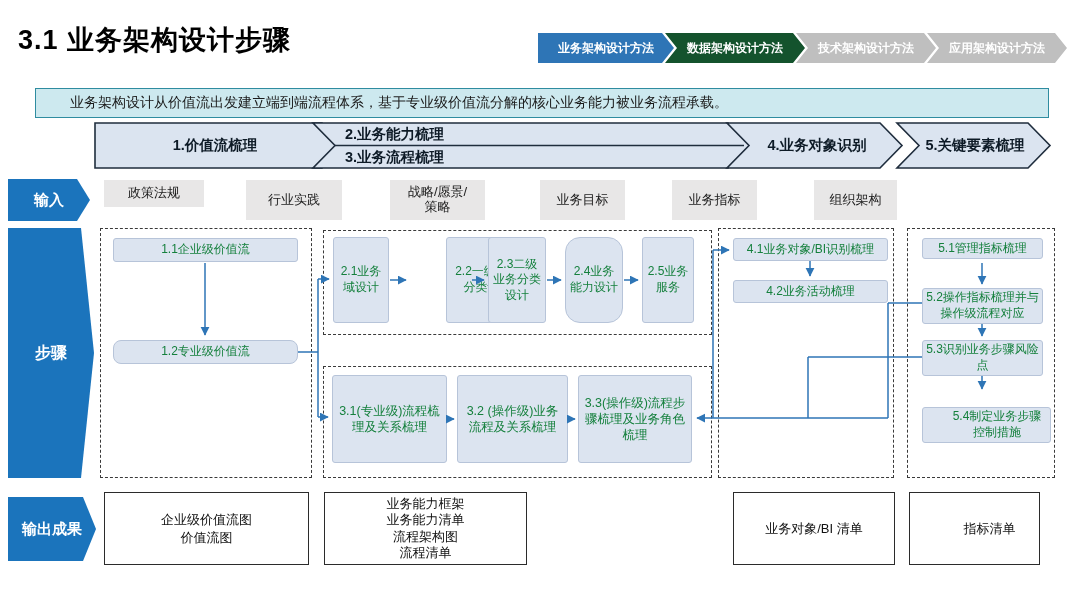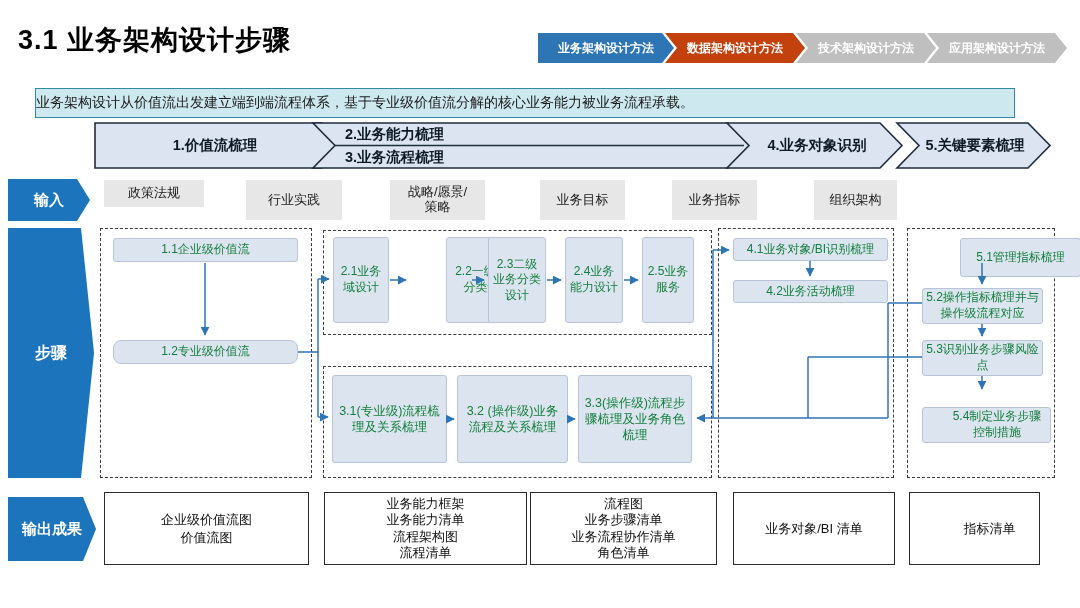--- a/index.html
+++ b/index.html
@@ -5,21 +5,21 @@
   html,body{margin:0;padding:0;background:#fff;}
   .page{position:relative;width:1080px;height:608px;background:#fff;overflow:hidden;
         font-family:"Liberation Sans","DejaVu Sans",sans-serif;color:#111;}
   .abs{position:absolute;}
   .title{font-size:27px;font-weight:bold;color:#000;letter-spacing:1px;}
   .crumb{height:30px;display:flex;align-items:center;justify-content:center;
          color:#fff;font-size:12px;font-weight:bold;white-space:nowrap;}
   .crumb.notch{clip-path:polygon(0 0,calc(100% - 12px) 0,100% 50%,calc(100% - 12px) 100%,0 100%,12px 50%);}
   .crumb.first{clip-path:polygon(0 0,calc(100% - 12px) 0,100% 50%,calc(100% - 12px) 100%,0 100%);}
   .banner{background:#cde9ef;border:1px solid #2f8ca0;font-size:14px;color:#1a1a1a;
-          display:flex;align-items:center;}
+          display:flex;align-items:center;padding-left:34px;}
   .phlabel{font-size:14.5px;font-weight:bold;color:#0d1a26;display:flex;align-items:center;white-space:nowrap;}
   .phlabel.center{justify-content:center;}
   .sideArrow{background:#1b74bc;color:#fff;font-weight:bold;display:flex;align-items:center;justify-content:center;
              clip-path:polygon(0 0,calc(100% - 13px) 0,100% 50%,calc(100% - 13px) 100%,0 100%);}
   .ibox{background:#e8e7e7;display:flex;align-items:center;justify-content:center;text-align:center;
         font-size:13px;line-height:1.15;white-space:pre-line;color:#1a1a1a;}
   .dash{border:1.5px dashed #3a3a3a;}
   .sbox{background:#dce4f0;border:1px solid #b7c4d9;border-radius:3px;color:#15803d;
         display:flex;align-items:center;justify-content:center;text-align:center;
         font-size:12px;line-height:1.3;padding:1px 3px;box-sizing:border-box;}
@@ -29,21 +29,21 @@
 </style>
 </head>
 <body>
 
 <div class="page">
 
   <div class="abs title" style="left:18px;top:22px;">3.1 业务架构设计步骤</div>
 
   <div class="abs" style="left:538px;top:33px;display:flex;">
     <div class="crumb first" style="width:136px;background:#2e75b6;z-index:4;">业务架构设计方法</div>
-    <div class="crumb notch" style="width:140px;background:#c2410c;margin-left:-9px;z-index:3;">数据架构设计方法</div>
+    <div class="crumb notch" style="width:140px;background:#14532d;margin-left:-9px;z-index:3;">数据架构设计方法</div>
     <div class="crumb notch" style="width:140px;background:#bfbfbf;margin-left:-9px;z-index:1;">技术架构设计方法</div>
     <div class="crumb notch" style="width:140px;background:#bfbfbf;margin-left:-9px;z-index:2;">应用架构设计方法</div>
   </div>
 
   <div class="abs banner" style="left:35px;top:88px;width:978px;height:28px;">
     <span>业务架构设计从价值流出发建立端到端流程体系，基于专业级价值流分解的核心业务能力被业务流程承载。</span>
   </div>
 
   <svg width="1080" height="608">
     <g fill="#dbe4f0" stroke="#1f2d3d" stroke-width="1.6">
@@ -78,45 +78,41 @@
   <div class="abs dash" style="left:323px;top:366px;width:387px;height:110px;"></div>
   <div class="abs dash" style="left:718px;top:228px;width:174px;height:248px;"></div>
   <div class="abs dash" style="left:907px;top:228px;width:146px;height:248px;"></div>
 
   <div class="abs sbox" style="left:113px;top:238px;width:185px;height:24px;">1.1企业级价值流</div>
   <div class="abs sbox" style="left:113px;top:340px;width:185px;height:24px;border-radius:8px;">1.2专业级价值流</div>
 
   <div class="abs sbox" style="left:333px;top:237px;width:56px;height:86px;">2.1业务域设计</div>
   <div class="abs sbox" style="left:410px;top:237px;width:83px;height:86px;margin-left:36px;">2.2一级业务分类设计</div>
   <div class="abs sbox" style="left:488px;top:237px;width:58px;height:86px;">2.3二级业务分类设计</div>
-  <div class="abs sbox" style="left:565px;top:237px;width:58px;height:86px;">2.4业务能力设计</div>
+  <div class="abs sbox" style="left:565px;top:237px;width:58px;height:86px;border-radius:15px;">2.4业务能力设计</div>
   <div class="abs sbox" style="left:642px;top:237px;width:52px;height:86px;">2.5业务服务</div>
 
   <div class="abs sbox" style="left:332px;top:375px;width:115px;height:88px;font-size:12.5px;">3.1(专业级)流程梳理及关系梳理</div>
   <div class="abs sbox" style="left:457px;top:375px;width:111px;height:88px;font-size:12.5px;">3.2 (操作级)业务流程及关系梳理</div>
   <div class="abs sbox" style="left:578px;top:375px;width:114px;height:88px;font-size:12.5px;">3.3(操作级)流程步骤梳理及业务角色梳理</div>
 
   <div class="abs sbox" style="left:733px;top:238px;width:155px;height:23px;">4.1业务对象/BI识别梳理</div>
   <div class="abs sbox" style="left:733px;top:280px;width:155px;height:23px;">4.2业务活动梳理</div>
 
-  <div class="abs sbox" style="left:960px;top:238px;width:121px;height:39px;text-align:right;">5.1管理指标梳理</div>
+  <div class="abs sbox" style="left:922px;top:238px;width:121px;height:21px;text-align:right;">5.1管理指标梳理</div>
   <div class="abs sbox" style="left:922px;top:288px;width:121px;height:36px;">5.2操作指标梳理并与操作级流程对应</div>
   <div class="abs sbox" style="left:922px;top:340px;width:121px;height:36px;">5.3识别业务步骤风险点</div>
   <div class="abs sbox" style="left:922px;top:407px;width:129px;height:36px;padding-left:24px;">5.4制定业务步骤控制措施</div>
 
   <div class="abs obox" style="left:104px;top:492px;width:205px;height:73px;">企业级价值流图
 价值流图</div>
   <div class="abs obox" style="left:324px;top:492px;width:203px;height:73px;line-height:1.25;">业务能力框架
 业务能力清单
 流程架构图
 流程清单</div>
-  <div class="abs obox" style="left:530px;top:492px;width:187px;height:73px;line-height:1.25;">流程图
-业务步骤清单
-业务流程协作清单
-角色清单</div>
   <div class="abs obox" style="left:733px;top:492px;width:162px;height:73px;">业务对象/BI 清单</div>
   <div class="abs obox" style="left:909px;top:492px;width:131px;height:73px;padding-left:30px;">指标清单</div>
 
   <svg width="1080" height="608" style="z-index:20;">
     <defs>
       <marker id="arr" markerWidth="8" markerHeight="8" refX="5.5" refY="3" orient="auto">
         <path d="M0,0 L6,3 L0,6 z" fill="#2e75b6"></path>
       </marker>
     </defs>
     <g stroke="#2e75b6" stroke-width="1.5" fill="none">

